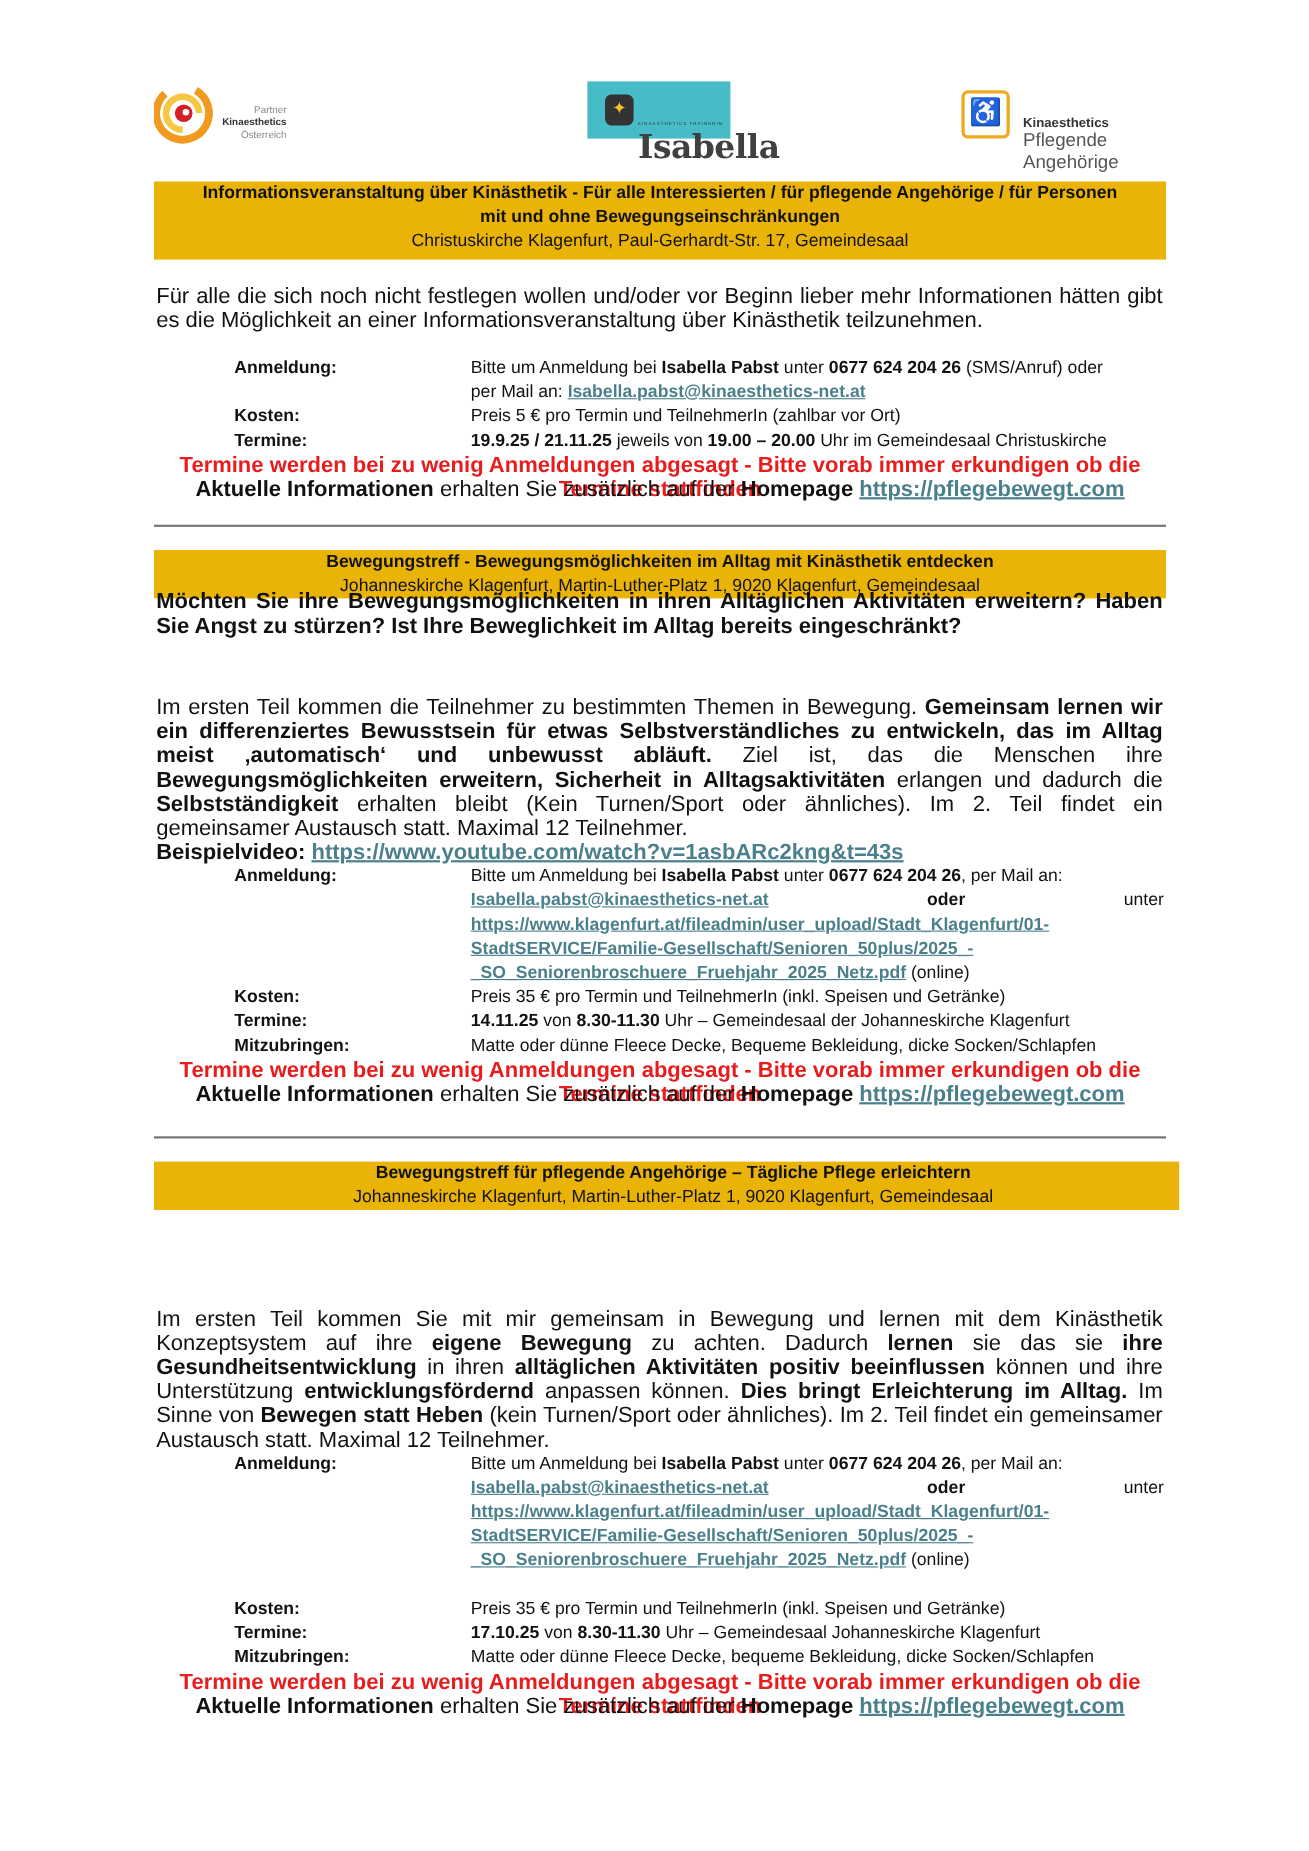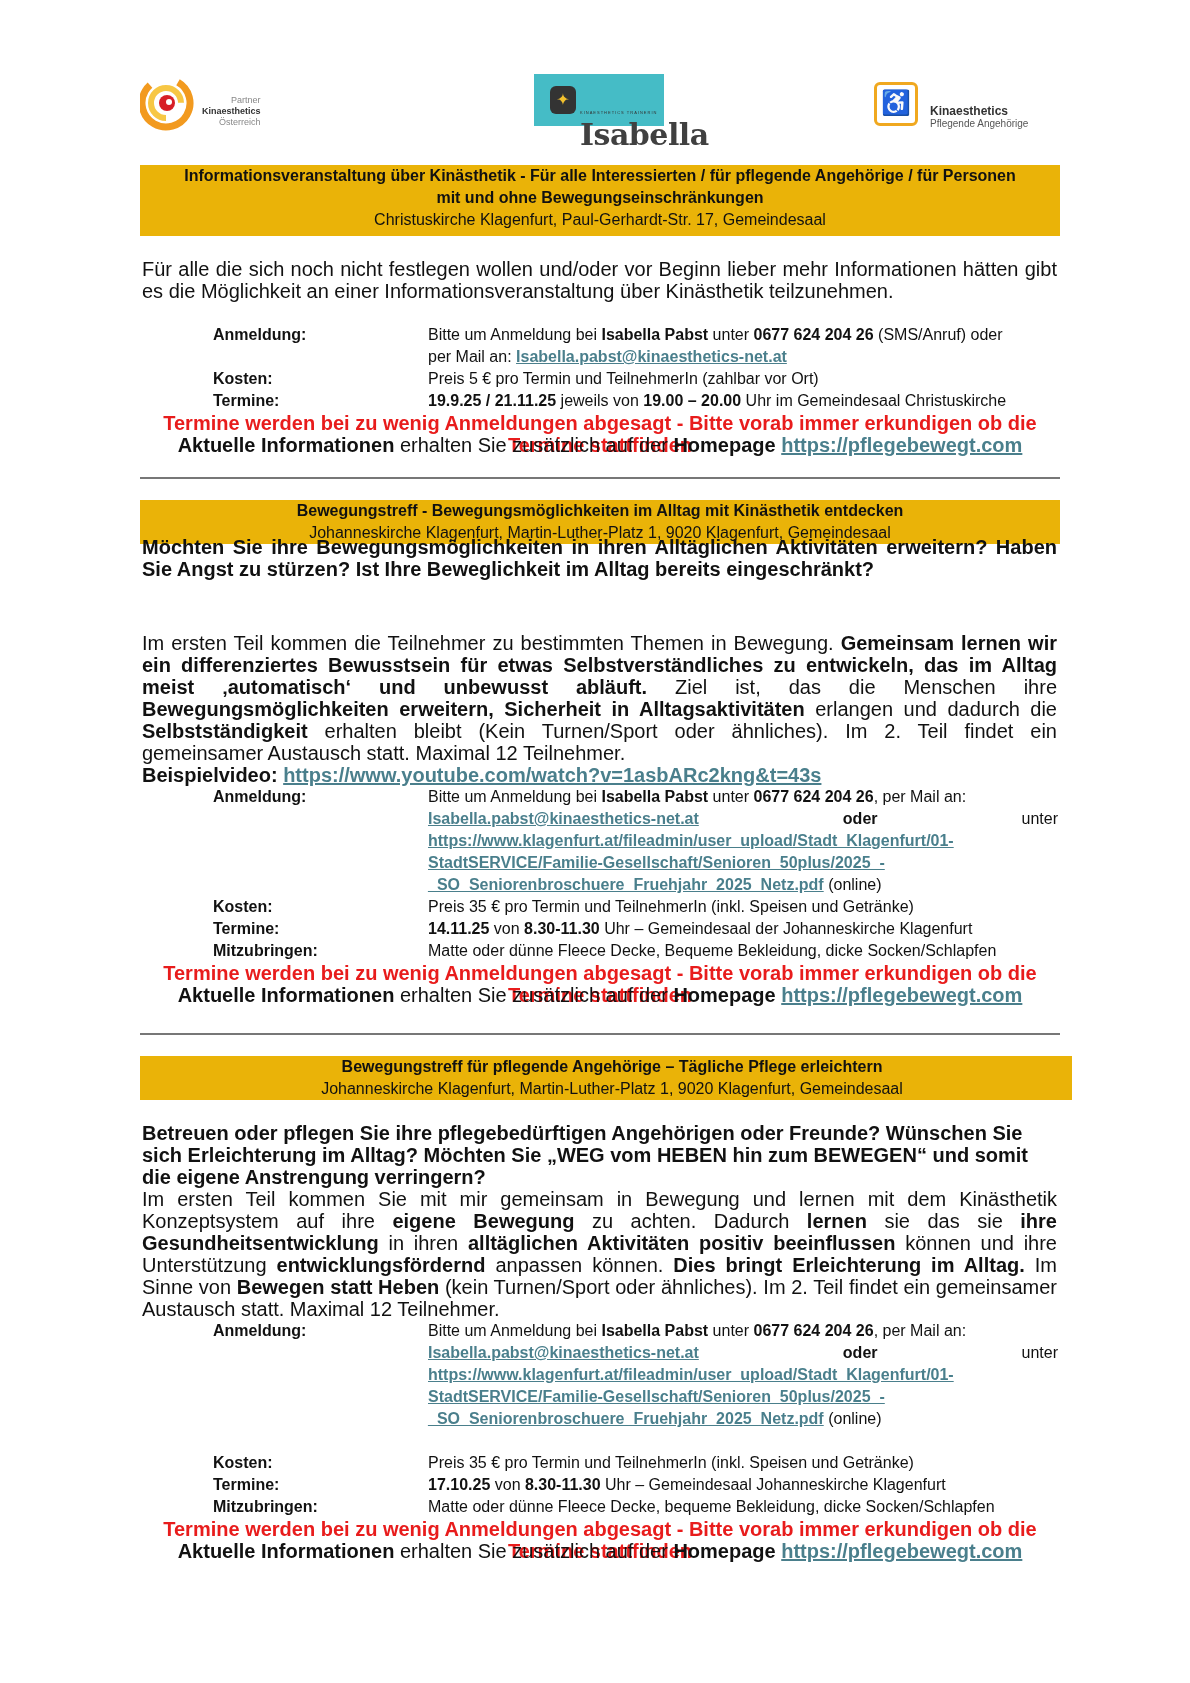--- a/index.html
+++ b/index.html
@@ -10,21 +10,21 @@
   .logo1 { position:absolute; left:140px; top:5px; width:140px; height:60px; }
   .logo1 .txt { position:absolute; left:62px; top:20px; font-size:9px; line-height:11px; color:#888;text-align:right; }
   .logo1 .txt b { color:#333; }
   .logo2 { position:absolute; left:534px; top:4px; width:130px; height:52px; background:#45bcc6; }
   .logo2 .badge { position:absolute; left:16px; top:12px; width:26px; height:28px; background:#333; border-radius:6px; color:#f2c12e; font-size:16px; text-align:center; line-height:28px; }
   .logo2 .name { position:absolute; left:46px; top:11px; font-size:30px; font-weight:bold; color:#404040; font-family:"DejaVu Serif", serif; letter-spacing:-0.5px;margin-top:32px; }
   .logo2 .sub { position:absolute; left:46px; top:36px; font-size:4px; color:#333; letter-spacing:1px; }
   .logo3 { position:absolute; left:874px; top:12px; width:200px; height:50px; }
   .logo3 .box { position:absolute; left:0; top:0; width:44px; height:44px; border:3px solid #f0a81f; border-radius:6px; background:#fff; box-sizing:border-box; text-align:center; line-height:36px; font-size:24px; color:#333; }
   .logo3 .t1 { position:absolute; left:56px; top:22px; font-size:12px; font-weight:bold; color:#333; }
-  .logo3 .t2 { position:absolute; left:56px; top:36px; font-size:10px; color:#555; }
+  .logo3 .t2 { position:absolute; left:56px; top:36px; font-size:17px; color:#555; }
 
   .band { position:absolute; left:140px; width:920px; background:#eab308; text-align:center; font-size:16px; line-height:22px; }
   .band .h { font-weight:bold; }
   .p { position:absolute; left:142px; width:915px; font-size:20px; line-height:22px; text-align:justify; }
   .p b { font-weight:bold; }
   .row { position:absolute; left:213px; width:845px; font-size:16px; line-height:22px; }
   .row .lbl { position:absolute; left:0; top:0; font-weight:bold; width:200px; }
   .row .val { position:absolute; left:215px; top:0; width:630px; text-align:justify; }
   .center { position:absolute; left:140px; width:920px; text-align:center; font-size:20px; line-height:22px; }
   .warn { color:#e81c1c; font-weight:bold; }
@@ -128,21 +128,20 @@
   <div class="center warn" style="top:962px;">Termine werden bei zu wenig Anmeldungen abgesagt - Bitte vorab immer erkundigen ob die Termine stattfinden</div>
   <div class="center" style="top:984px;"><b>Aktuelle Informationen</b><span> erhalten Sie zusätzlich auf der </span><b>Homepage</b> <span class="link">https://pflegebewegt.com</span></div>
 
   <div class="sep" style="top:1033px;"></div>
 
   <div class="band" style="top:1056px; height:44px;padding-left:12px;">
     <div class="h">Bewegungstreff für pflegende Angehörige – Tägliche Pflege erleichtern</div>
     <div>Johanneskirche Klagenfurt, Martin-Luther-Platz 1, 9020 Klagenfurt, Gemeindesaal</div>
   </div>
 
-  <div class="p" style="top:1122px; font-weight:bold; text-align:left;">Betreuen oder pflegen Sie ihre pflegebedürftigen Angehörigen oder Freunde? Wünschen Sie sich Erleichterung im Alltag? Möchten Sie „WEG vom HEBEN hin zum BEWEGEN“ und somit die eigene Anstrengung verringern?</div>
 
   <div class="p" style="top:1188px;"><span>Im ersten Teil kommen Sie mit mir gemeinsam in Bewegung und lernen mit dem Kinästhetik Konzeptsystem auf ihre </span><b>eigene Bewegung</b><span> zu achten. Dadurch </span><b>lernen</b><span> sie das sie </span><b>ihre Gesundheitsentwicklung</b><span> in ihren </span><b>alltäglichen Aktivitäten positiv beeinflussen</b><span> können und ihre Unterstützung </span><b>entwicklungsfördernd</b><span> anpassen können. </span><b>Dies bringt Erleichterung im Alltag.</b><span> Im Sinne von </span><b>Bewegen statt Heben</b><span> (kein Turnen/Sport oder ähnliches). Im 2. Teil findet ein gemeinsamer Austausch statt. Maximal 12 Teilnehmer.</span></div>
 
   <div class="row" style="top:1320px;">
     <div class="lbl">Anmeldung:</div>
     <div class="val">
       <div><span>Bitte um Anmeldung bei </span><b>Isabella Pabst</b><span> unter </span><b>0677 624 204 26</b><span>, per Mail an:</span></div>
       <div class="split">
           <span class="link">Isabella.pabst@kinaesthetics-net.at</span>
           <b>oder</b>

